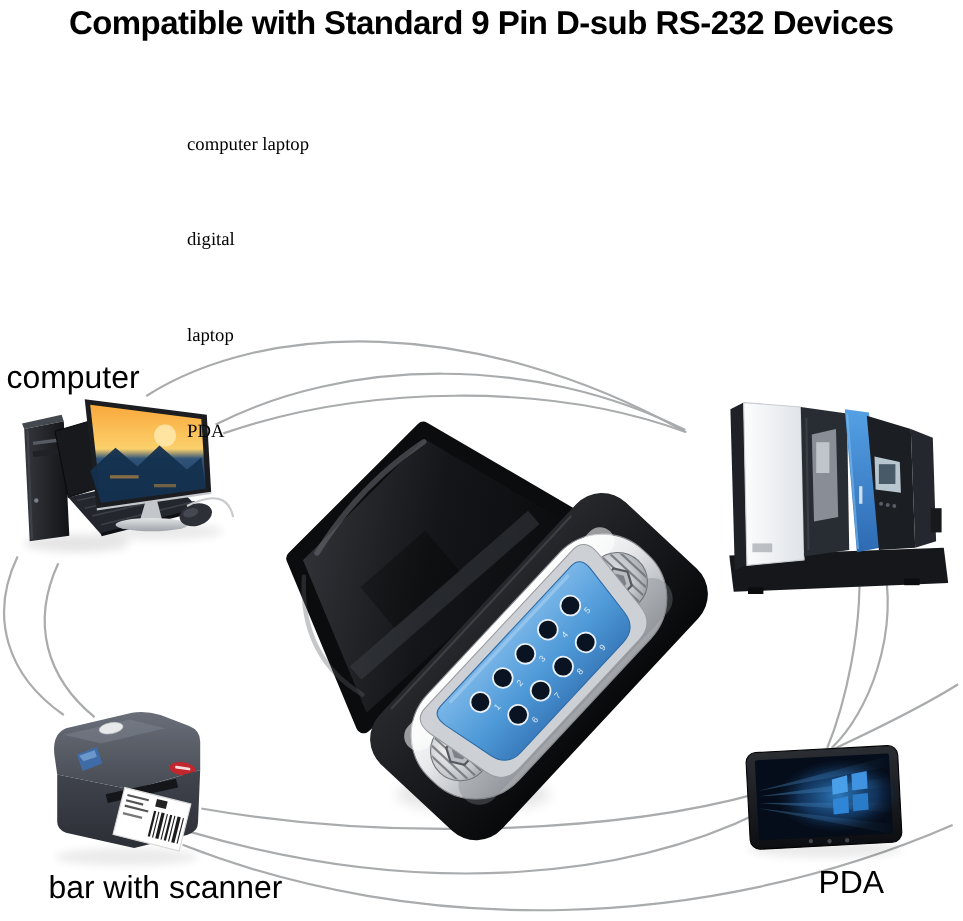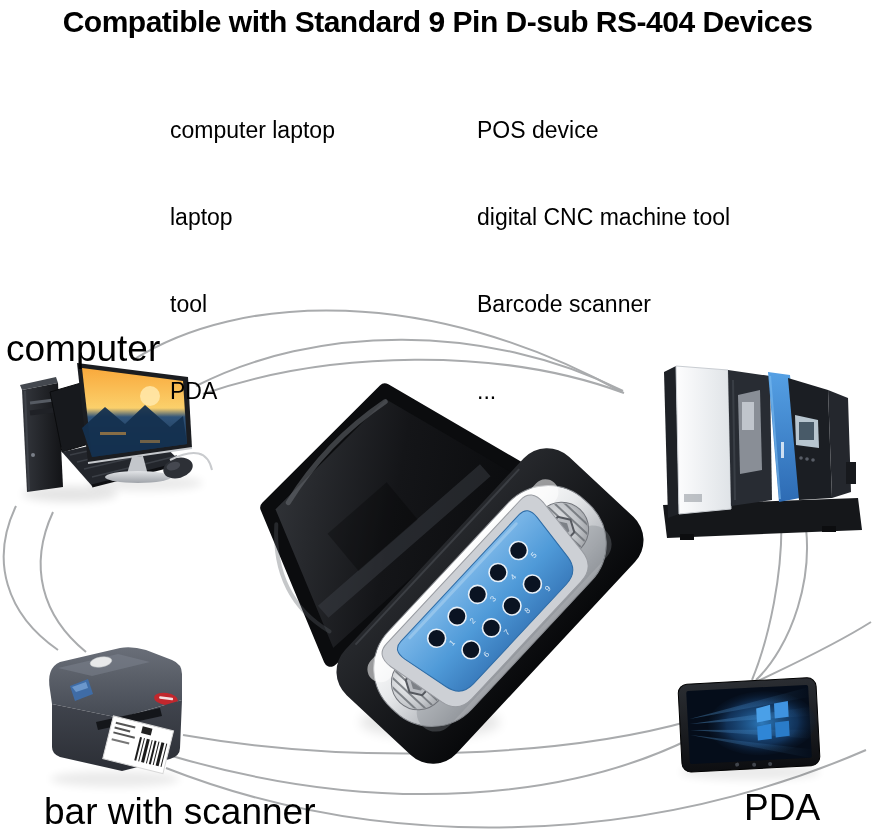--- a/index.html
+++ b/index.html
@@ -1,22 +1,22 @@
 <!DOCTYPE html>
 <html><head>
 <meta charset="utf-8">
 <style>
   html,body{margin:0;padding:0;background:#fff;}
   #canvas{position:relative;width:875px;height:837px;background:#fff;overflow:hidden;
           font-family:"Liberation Sans",sans-serif;color:#000;}
   #scene{position:absolute;left:0;top:0;width:875px;height:837px;}
   .abs{position:absolute;}
   .title{left:0;right:0;top:5px;text-align:center;font-size:30px;font-weight:bold;letter-spacing:-0.5px;white-space:nowrap;}
-  .devlist{font-size:23px;line-height:29px;white-space:pre;}
-  .nodelabel{font-size:37px;white-space:nowrap;}
+  .devlist{font-size:17px;line-height:29px;white-space:pre;font-family:Liberation Serif, serif;}
+  .nodelabel{font-size:29px;white-space:nowrap;}
 </style>
 </head>
 <body>
 
 <div id="canvas">
 
   <svg id="scene" viewBox="0 0 875 837" xmlns="http://www.w3.org/2000/svg">
     <defs>
       <filter id="b4" x="-50%" y="-50%" width="200%" height="200%">
           <feGaussianBlur stdDeviation="4"></feGaussianBlur>
@@ -289,33 +289,27 @@
         <text x="35" y="0">4</text>
         <text x="65" y="0">5</text>
         <text x="-40" y="33">6</text>
         <text x="-10" y="33">7</text>
         <text x="20" y="33">8</text>
         <text x="50" y="33">9</text>
       </g>
     </g>
   </svg>
 
-  <div class="abs title">Compatible with Standard 9 Pin D-sub RS-404 Devices</div>
+  <div class="abs title">Compatible with Standard 9 Pin D-sub RS-232 Devices</div>
 
   <div class="abs devlist" style="left:170px;top:58px;">
     <div>computer laptop</div>
+    <div>digital</div>
     <div>laptop</div>
-    <div>tool</div>
     <div>PDA</div>
   </div>
 
-  <div class="abs devlist" style="left:477px;top:58px;">
-    <div>POS device</div>
-    <div>digital CNC machine tool</div>
-    <div>Barcode scanner</div>
-    <div>...</div>
-  </div>
 
   <div class="abs nodelabel" style="left:6px;top:328px;">computer</div>
   <div class="abs nodelabel" style="left:44px;top:791px;">bar with scanner</div>
   <div class="abs nodelabel" style="left:744px;top:787px;">PDA</div>
 
 </div>
 
 </body></html>

